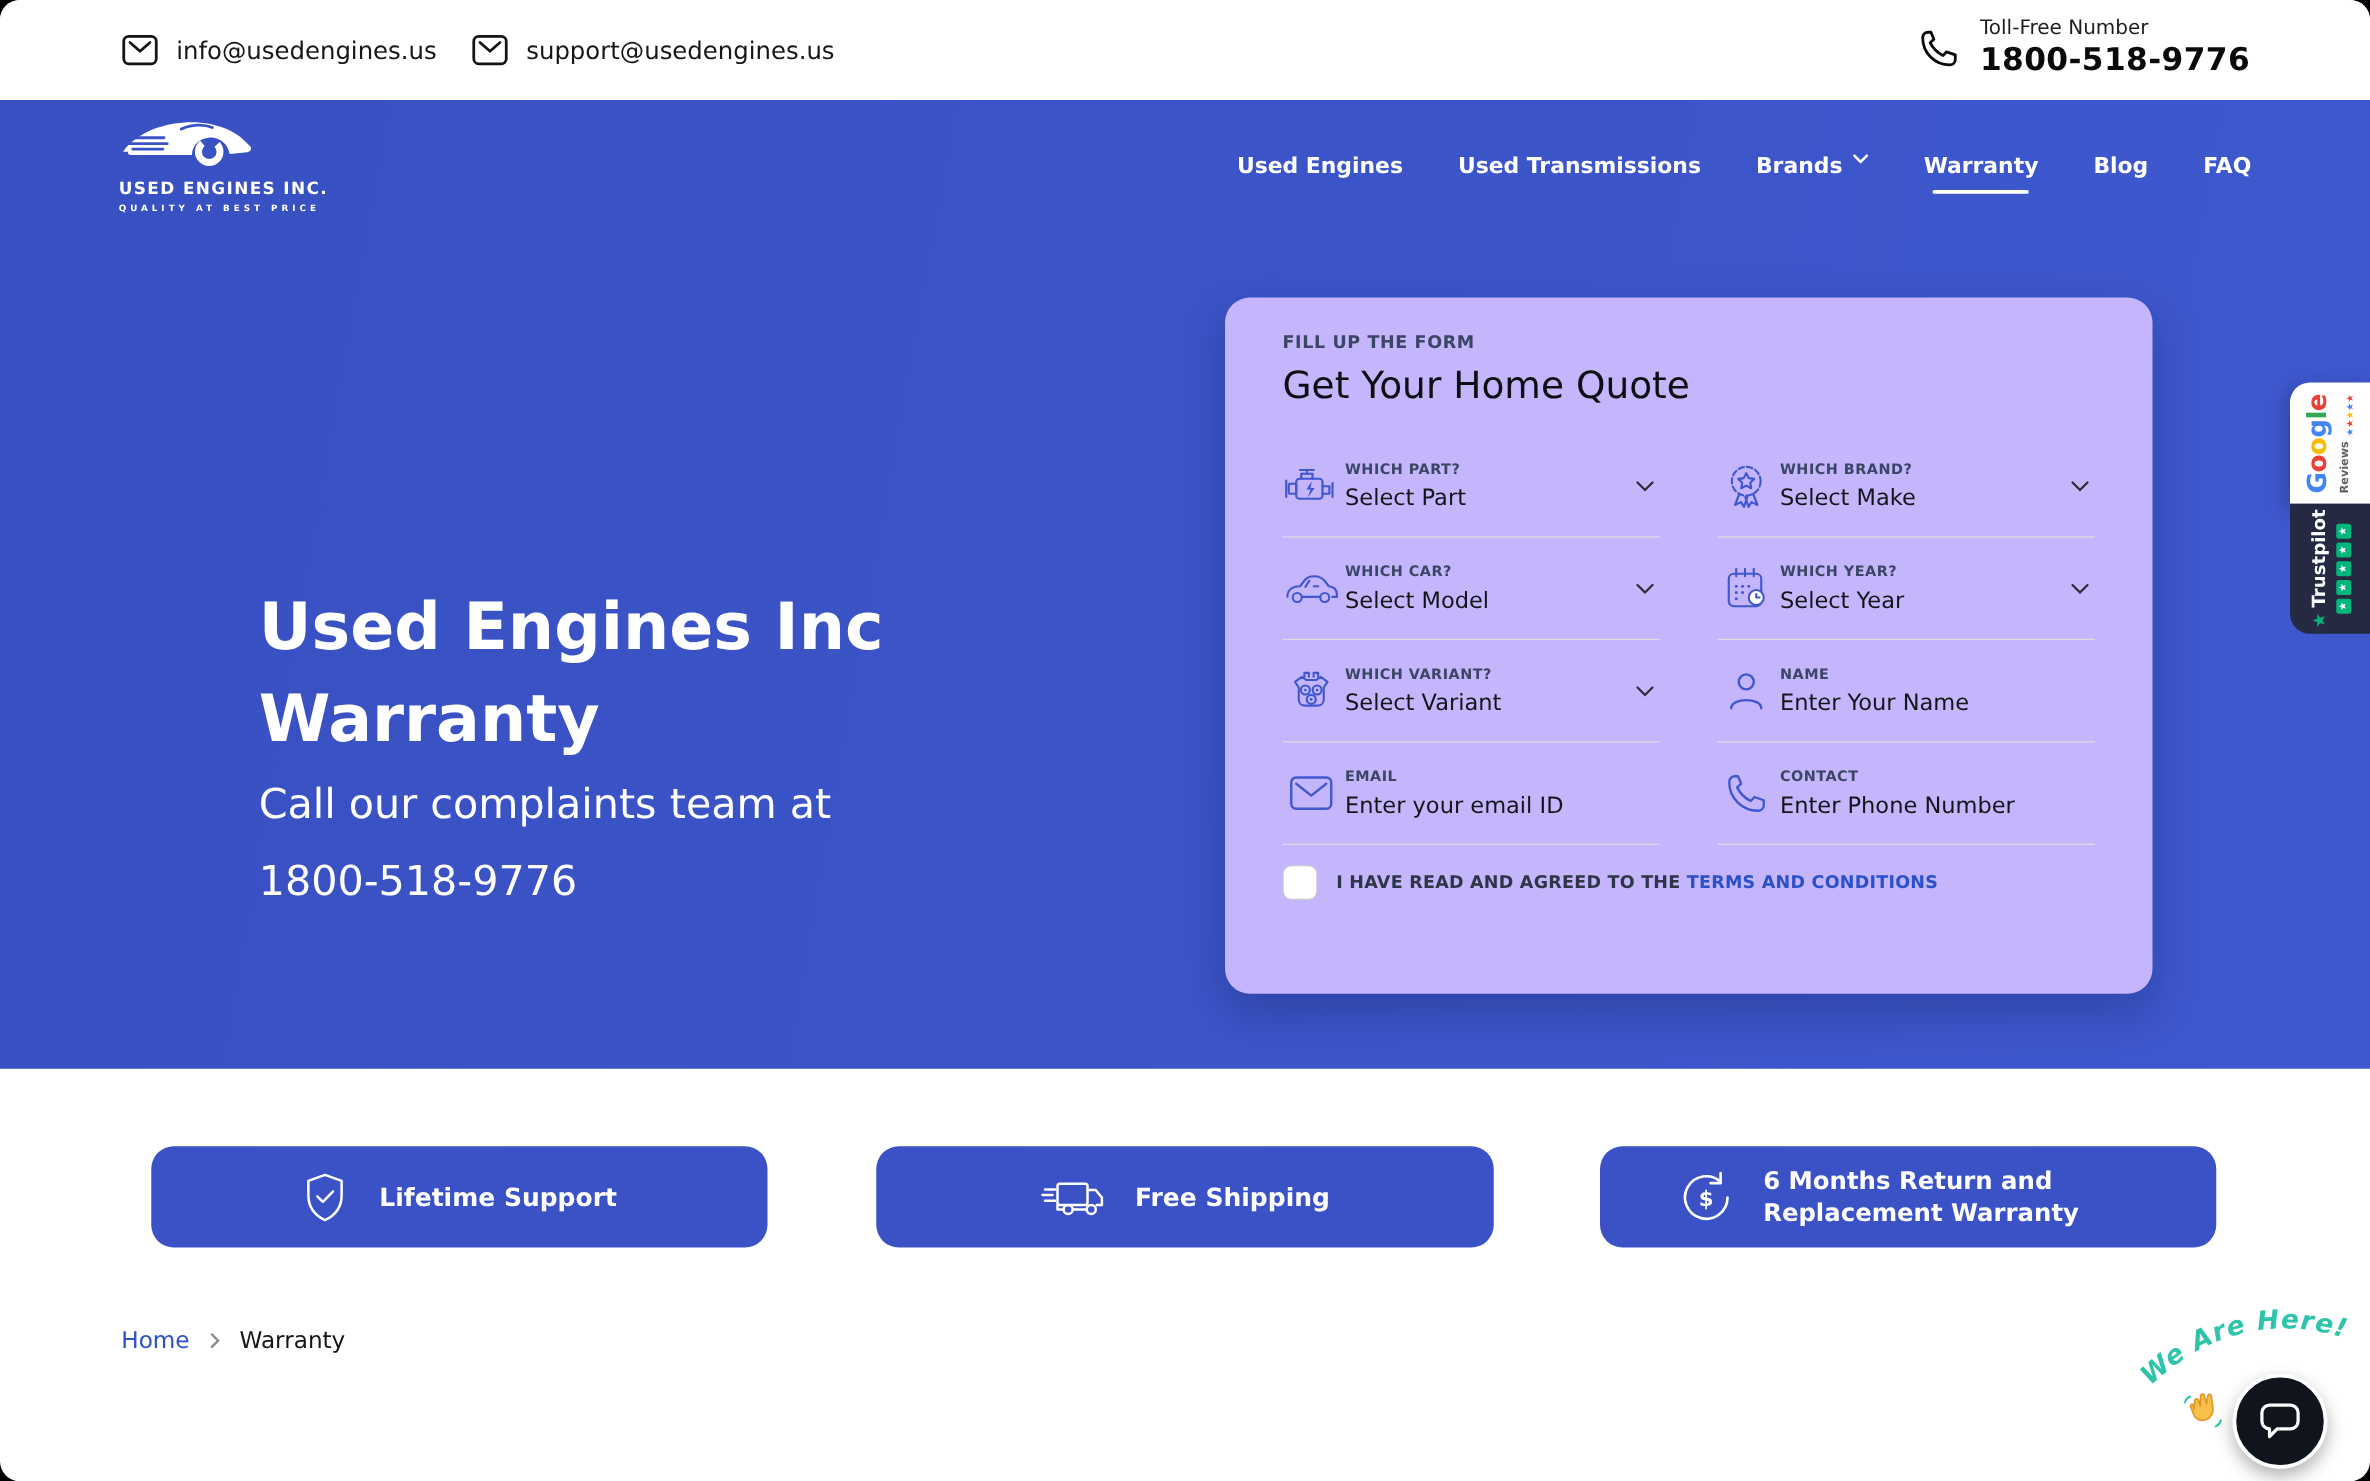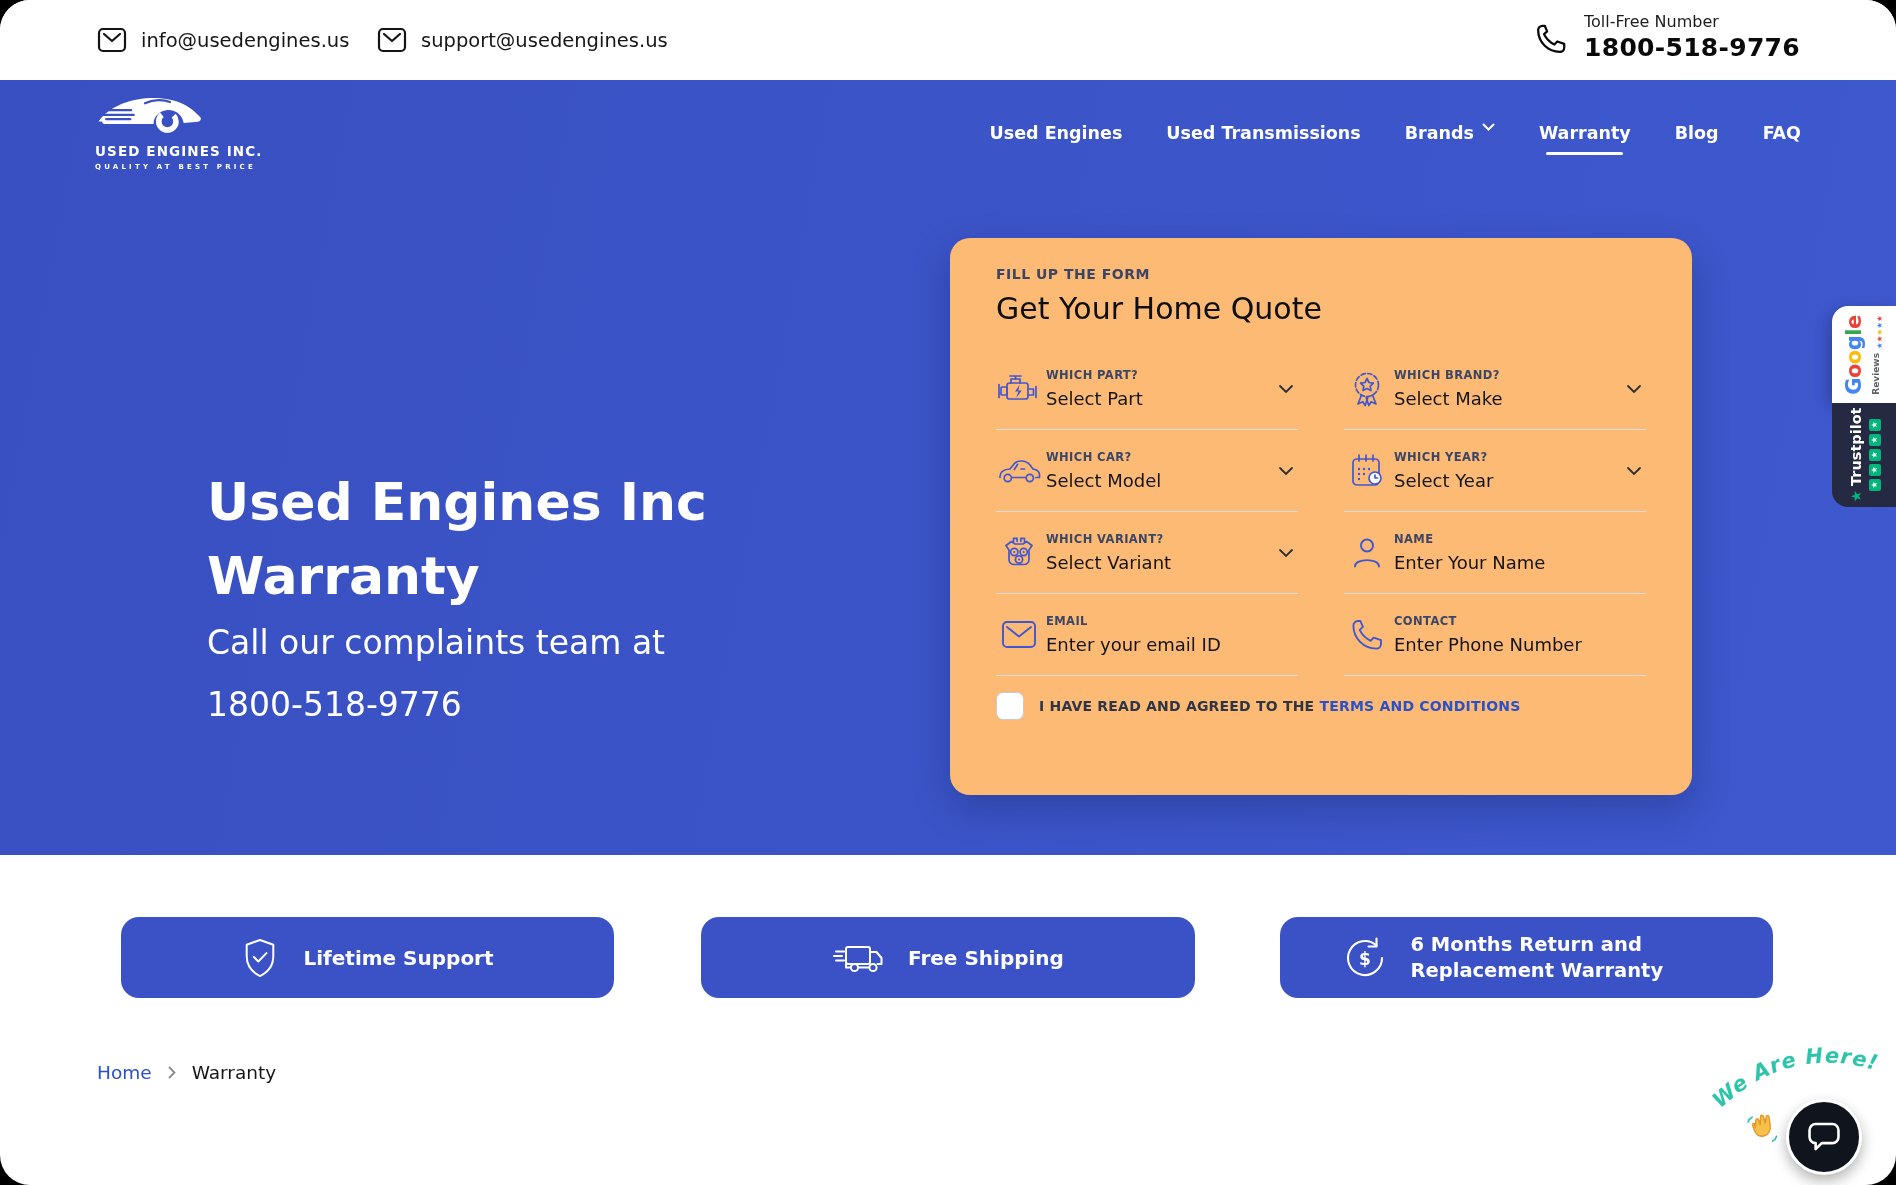--- a/index.html
+++ b/index.html
@@ -1,16 +1,16 @@
 <!DOCTYPE html>
 <html><head>
 <meta charset="utf-8">
 <style>
   html,body{margin:0;padding:0;background:#000;font-family:"DejaVu Sans",sans-serif;}
-  .screen{position:relative;width:1896px;height:1185px;background:#fff;border-radius:30px;overflow:hidden;}
+  .screen{position:relative;width:1896px;height:1185px;background:#fff;border-radius:16px;overflow:hidden;}
 
   
   .topbar{position:absolute;top:0;left:0;width:100%;height:80px;background:#fff;}
   .email{position:absolute;top:0;height:80px;display:flex;align-items:center;gap:14px;color:#161616;font-size:19.5px;text-decoration:none;cursor:pointer;}
   .email-1{left:97px}.email-2{left:377px}
   .tollfree{position:absolute;right:96px;top:12px;display:flex;gap:16px;align-items:flex-start;cursor:pointer;}
   .tf-col{display:flex;flex-direction:column;}
   .tf-label{font-size:16px;color:#1d1d1d;}
   .tf-number{font-size:25px;font-weight:700;color:#0a0a0a;letter-spacing:.3px;margin-top:2px;}
 
@@ -23,21 +23,21 @@
   .logo-tag{color:#fff;font-size:7px;font-weight:700;letter-spacing:3.2px;margin-top:4px;}
   .nav{position:absolute;right:95px;top:0;height:106px;display:flex;align-items:center;gap:44px;}
   .nav-item{color:#fff;font-size:17.5px;font-weight:700;text-decoration:none;display:flex;align-items:flex-start;gap:8px;position:relative;cursor:pointer;}
   .nav-item.active::after{content:"";position:absolute;left:8%;right:8%;bottom:-12px;height:3px;background:#fff;border-radius:2px;}
 
   
   .hero-title{position:absolute;left:207px;top:350px;color:#fff;font-size:52px;font-weight:700;line-height:74px;}
   .hero-sub{position:absolute;left:207px;top:532px;color:#fff;font-size:33px;font-weight:400;line-height:62px;}
 
   
-  .quote-card{position:absolute;left:950px;top:238px;width:742px;height:557px;background:#fdba74;border-radius:20px;padding:28px 46px 0;box-sizing:border-box;box-shadow:0 14px 36px rgba(8,18,60,.25);}
+  .quote-card{position:absolute;left:980px;top:238px;width:742px;height:557px;background:#c4b5fd;border-radius:20px;padding:28px 46px 0;box-sizing:border-box;box-shadow:0 14px 36px rgba(8,18,60,.25);}
   .eyebrow{font-size:14px;font-weight:700;color:#3B4564;letter-spacing:.5px;}
   .q-title{font-size:30px;color:#0E0F13;margin-top:9px;}
   .f-grid{margin-top:22px;display:grid;grid-template-columns:1fr 1fr;column-gap:46px;}
   .field{height:82px;display:flex;align-items:center;gap:4px;border-bottom:1px solid #DBDCE0;cursor:pointer;box-sizing:border-box;}
   .f-icon{width:46px;display:flex;justify-content:center;flex:none;}
   .f-text{display:flex;flex-direction:column;}
   .f-label{font-size:11.5px;font-weight:700;color:#3B4564;letter-spacing:.4px;}
   .f-value{font-size:18px;color:#141519;margin-top:6px;white-space:nowrap;}
   .chev{margin-left:auto;padding-right:4px;display:flex;}
   .terms-row{margin-top:16px;display:flex;align-items:center;gap:15px;}

